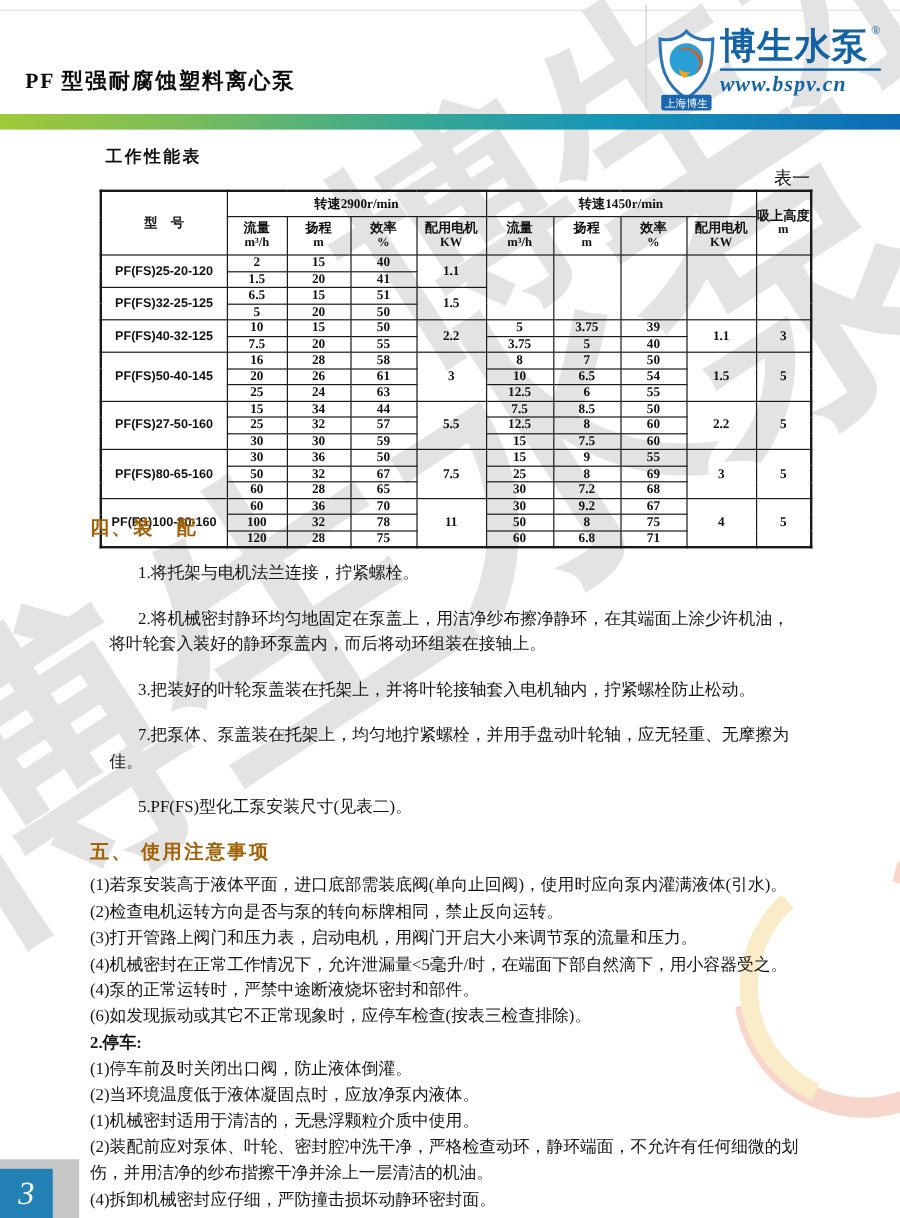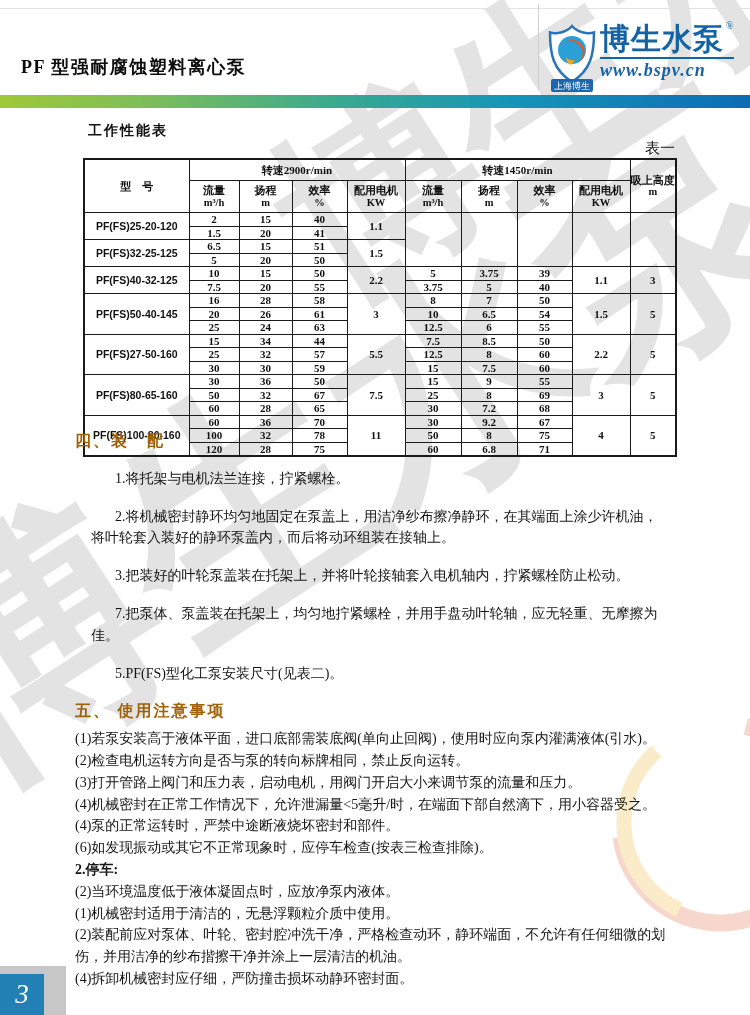--- a/index.html
+++ b/index.html
@@ -336,20 +336,21 @@
       <h2 class="sec-heading sec5-heading">五、 使用注意事项</h2>
 
       <p>(1)若泵安装高于液体平面，进口底部需装底阀(单向止回阀)，使用时应向泵内灌满液体(引水)。</p>
       <p>(2)检查电机运转方向是否与泵的转向标牌相同，禁止反向运转。</p>
       <p>(3)打开管路上阀门和压力表，启动电机，用阀门开启大小来调节泵的流量和压力。</p>
       <p>(4)机械密封在正常工作情况下，允许泄漏量&lt;5毫升/时，在端面下部自然滴下，用小容器受之。</p>
       <p>(4)泵的正常运转时，严禁中途断液烧坏密封和部件。</p>
       <p>(6)如发现振动或其它不正常现象时，应停车检查(按表三检查排除)。</p>
 
       <p class="grp-title">2.停车:</p>
+      <p>(1)停车前及时关闭出口阀，防止液体倒灌。</p>
       <p>(2)当环境温度低于液体凝固点时，应放净泵内液体。</p>
 
       <p>(1)机械密封适用于清洁的，无悬浮颗粒介质中使用。</p>
       <p>(2)装配前应对泵体、叶轮、密封腔冲洗干净，严格检查动环，静环端面，不允许有任何细微的划伤，并用洁净的纱布揩擦干净并涂上一层清洁的机油。</p>
       <p>(4)拆卸机械密封应仔细，严防撞击损坏动静环密封面。</p>
     </div>
   </div>
 
   <div class="corner-gray"></div>
   <div class="page-num">3</div>

